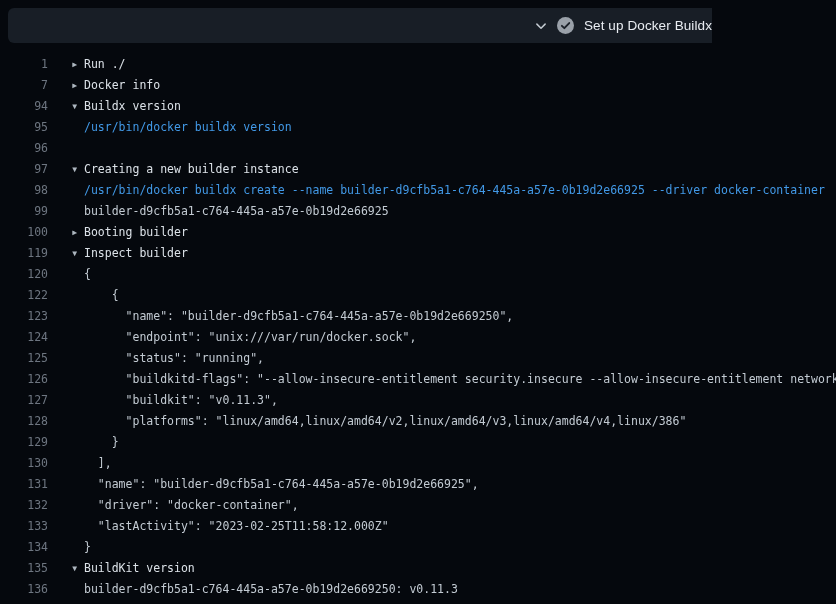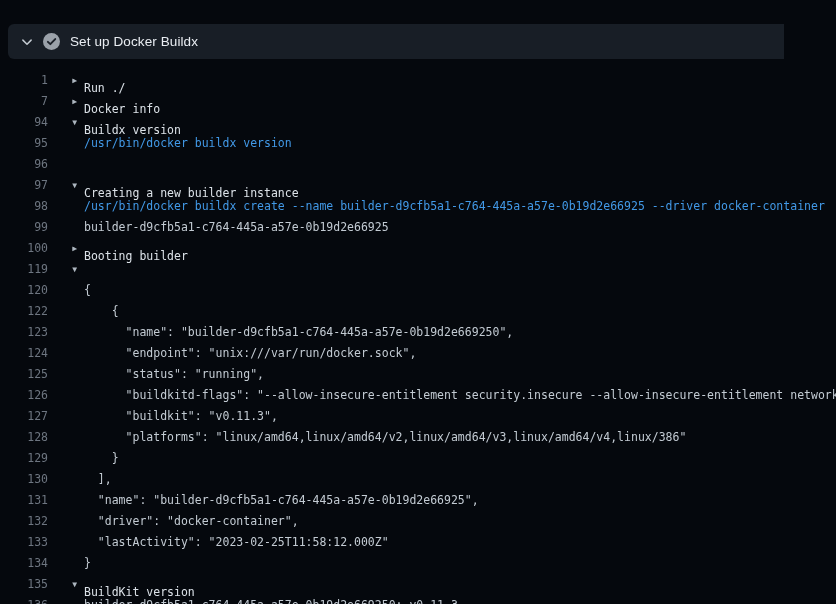--- a/index.html
+++ b/index.html
@@ -10,28 +10,29 @@
     --output-text:#c3cbd3;
     --command-text:#4299e7;
     --arrow:#adb6bf;
     --title:#e9edf2;
   }
   *{margin:0;padding:0;box-sizing:border-box;}
   html,body{width:836px;height:604px;overflow:hidden;}
   body{background:var(--bg);font-family:"Liberation Sans",sans-serif;}
 
   .step-header{
-    margin:24px 0 0 8px;
-    width:776px;
+    margin:8px 0 0 8px;
+    width:704px;
     height:35px;
     background:var(--header-bg);
     border-radius:6px 0 0 6px;
     display:flex;
     align-items:center;
     cursor:pointer;
+    justify-content:flex-end;
   }
   .chev{margin-left:13px;display:flex;align-items:center;}
   .check{margin-left:10px;display:flex;align-items:center;}
   .step-title{
     margin-left:10px;
     color:var(--title);
     font-size:13.5px;
     font-weight:500;
     letter-spacing:.1px;
   }
@@ -55,21 +56,21 @@
   .line .arrow{
     width:36px;
     flex:none;
     text-align:right;
     padding-right:7px;
     color:var(--arrow);
     font-size:8px;
   }
   .line .text{color:var(--output-text);}
   .line.group-collapsed .text,
-  .line.group-expanded .text{color:var(--group-text);margin-top:8px;}
+  .line.group-expanded .text{color:var(--group-text);}
   .line.command .text{color:var(--command-text);text-align:right;}
   .line.group-collapsed,
   .line.group-expanded{cursor:pointer;}
 </style>
 </head>
 <body>
 
 <div class="step-header">
   <span class="chev">
     <svg width="12" height="12" viewBox="0 0 16 16">
@@ -88,21 +89,21 @@
 <div class="log-area">
     <div class="line group-collapsed"><span class="num">1</span><span class="arrow">▶</span><span class="text">Run ./</span></div>
     <div class="line group-collapsed"><span class="num">7</span><span class="arrow">▶</span><span class="text">Docker info</span></div>
     <div class="line group-expanded"><span class="num">94</span><span class="arrow">▼</span><span class="text">Buildx version</span></div>
     <div class="line command"><span class="num">95</span><span class="arrow"></span><span class="text">/usr/bin/docker buildx version</span></div>
     <div class="line output"><span class="num">96</span><span class="arrow"></span></div>
     <div class="line group-expanded"><span class="num">97</span><span class="arrow">▼</span><span class="text">Creating a new builder instance</span></div>
     <div class="line command"><span class="num">98</span><span class="arrow"></span><span class="text">/usr/bin/docker buildx create --name builder-d9cfb5a1-c764-445a-a57e-0b19d2e66925 --driver docker-container</span></div>
     <div class="line output"><span class="num">99</span><span class="arrow"></span><span class="text">builder-d9cfb5a1-c764-445a-a57e-0b19d2e66925</span></div>
     <div class="line group-collapsed"><span class="num">100</span><span class="arrow">▶</span><span class="text">Booting builder</span></div>
-    <div class="line group-expanded"><span class="num">119</span><span class="arrow">▼</span></div>
+    <div class="line group-expanded"><span class="num">119</span><span class="arrow">▼</span><span class="text">Inspect builder</span></div>
     <div class="line output"><span class="num">120</span><span class="arrow"></span><span class="text">{</span></div>
     <div class="line output"><span class="num">122</span><span class="arrow"></span><span class="text">    {</span></div>
     <div class="line output"><span class="num">123</span><span class="arrow"></span><span class="text">      "name": "builder-d9cfb5a1-c764-445a-a57e-0b19d2e669250",</span></div>
     <div class="line output"><span class="num">124</span><span class="arrow"></span><span class="text">      "endpoint": "unix:///var/run/docker.sock",</span></div>
     <div class="line output"><span class="num">125</span><span class="arrow"></span><span class="text">      "status": "running",</span></div>
     <div class="line output"><span class="num">126</span><span class="arrow"></span><span class="text">      "buildkitd-flags": "--allow-insecure-entitlement security.insecure --allow-insecure-entitlement network.host",</span></div>
     <div class="line output"><span class="num">127</span><span class="arrow"></span><span class="text">      "buildkit": "v0.11.3",</span></div>
     <div class="line output"><span class="num">128</span><span class="arrow"></span><span class="text">      "platforms": "linux/amd64,linux/amd64/v2,linux/amd64/v3,linux/amd64/v4,linux/386"</span></div>
     <div class="line output"><span class="num">129</span><span class="arrow"></span><span class="text">    }</span></div>
     <div class="line output"><span class="num">130</span><span class="arrow"></span><span class="text">  ],</span></div>

